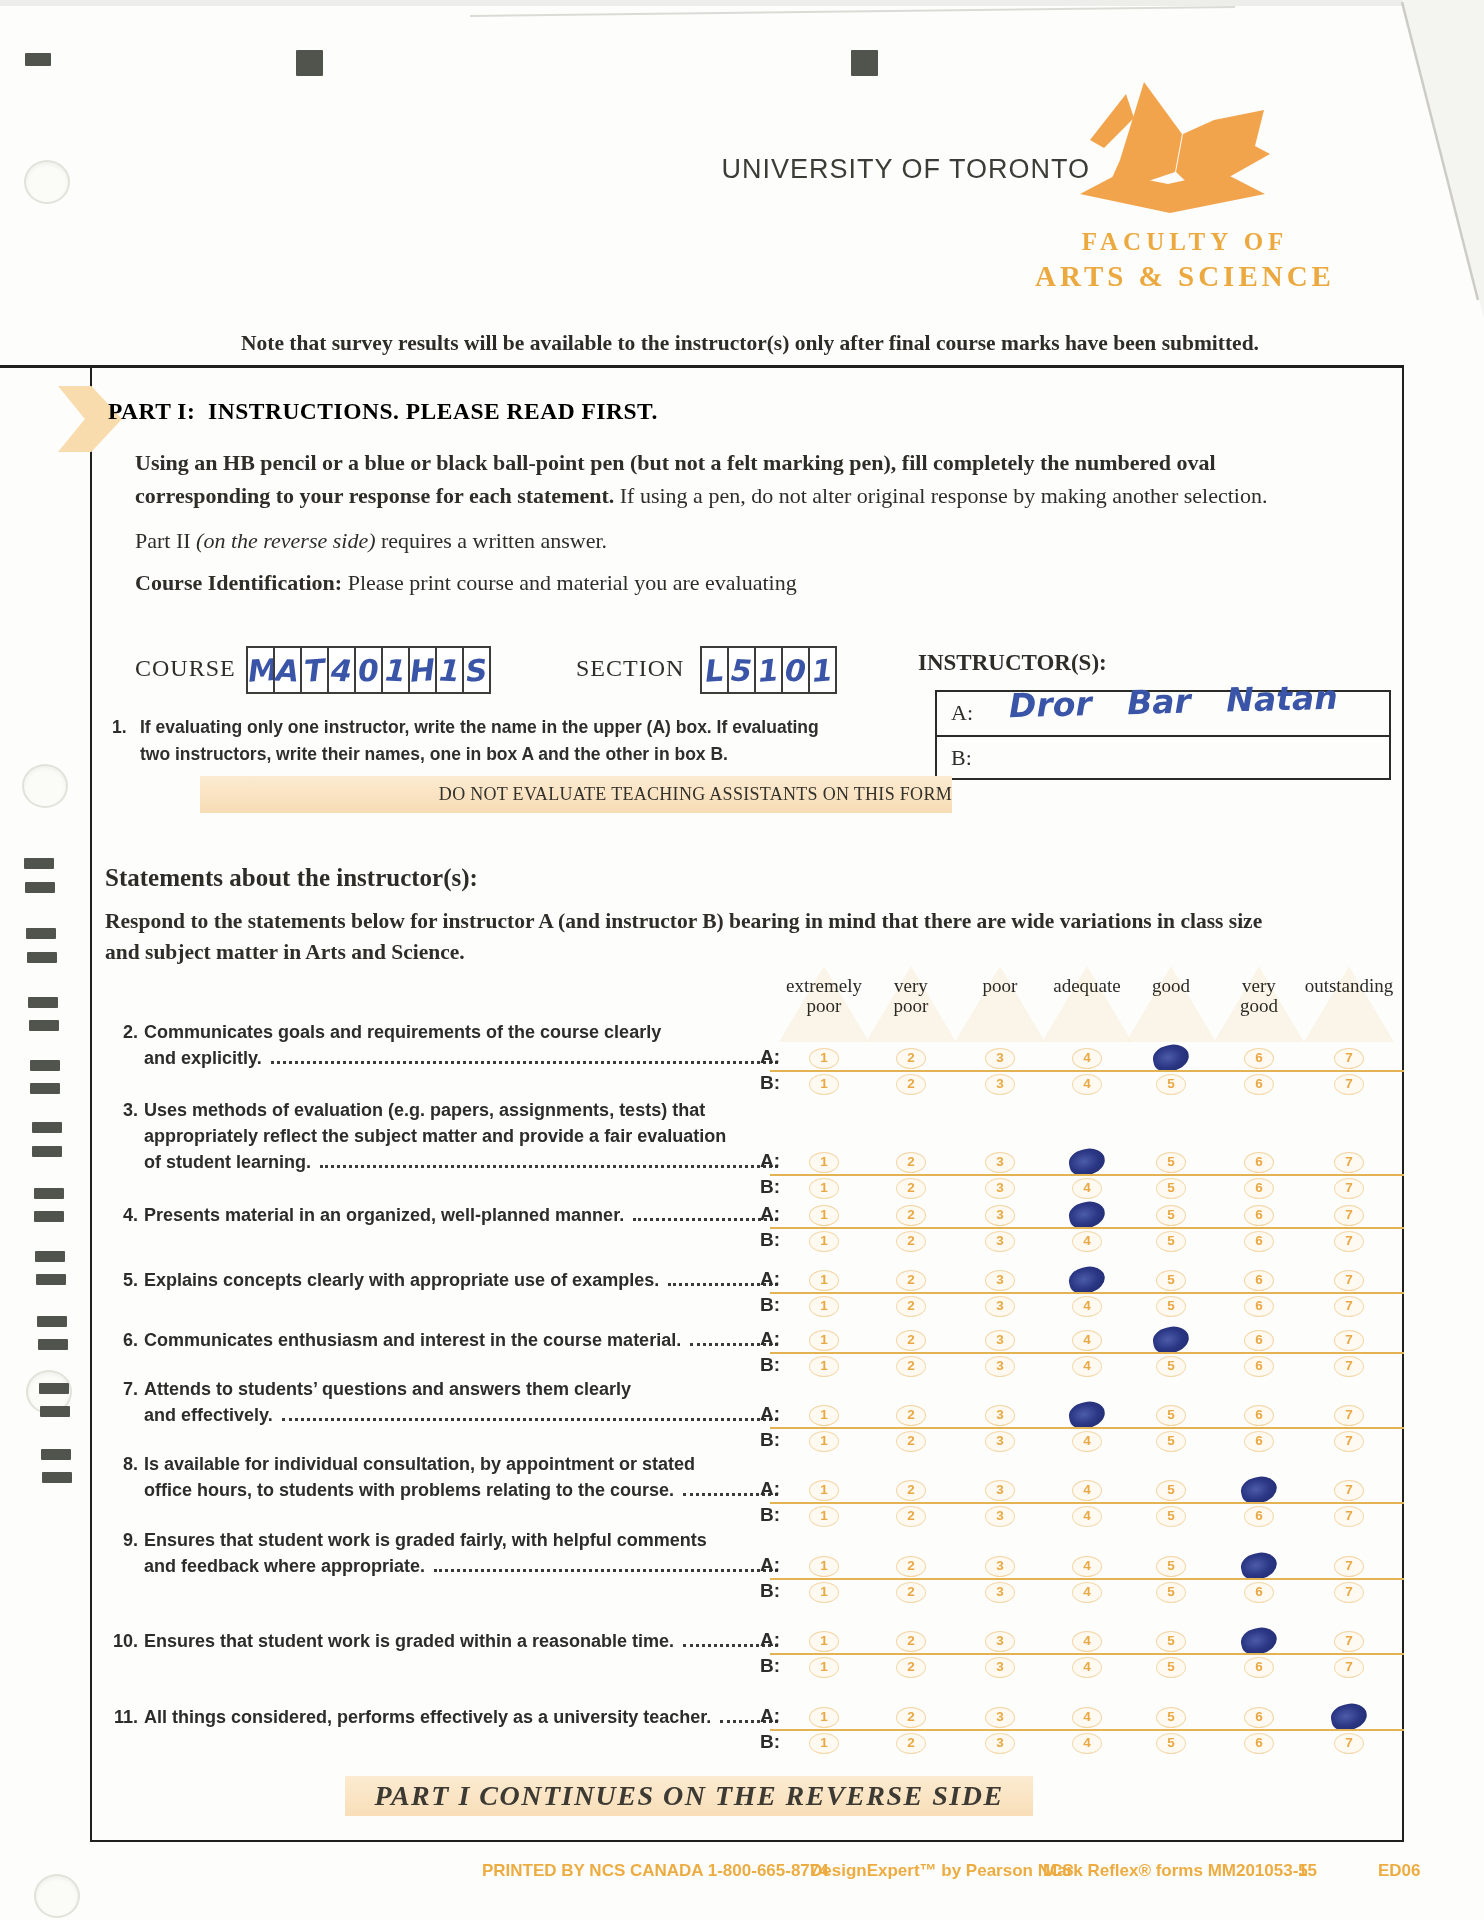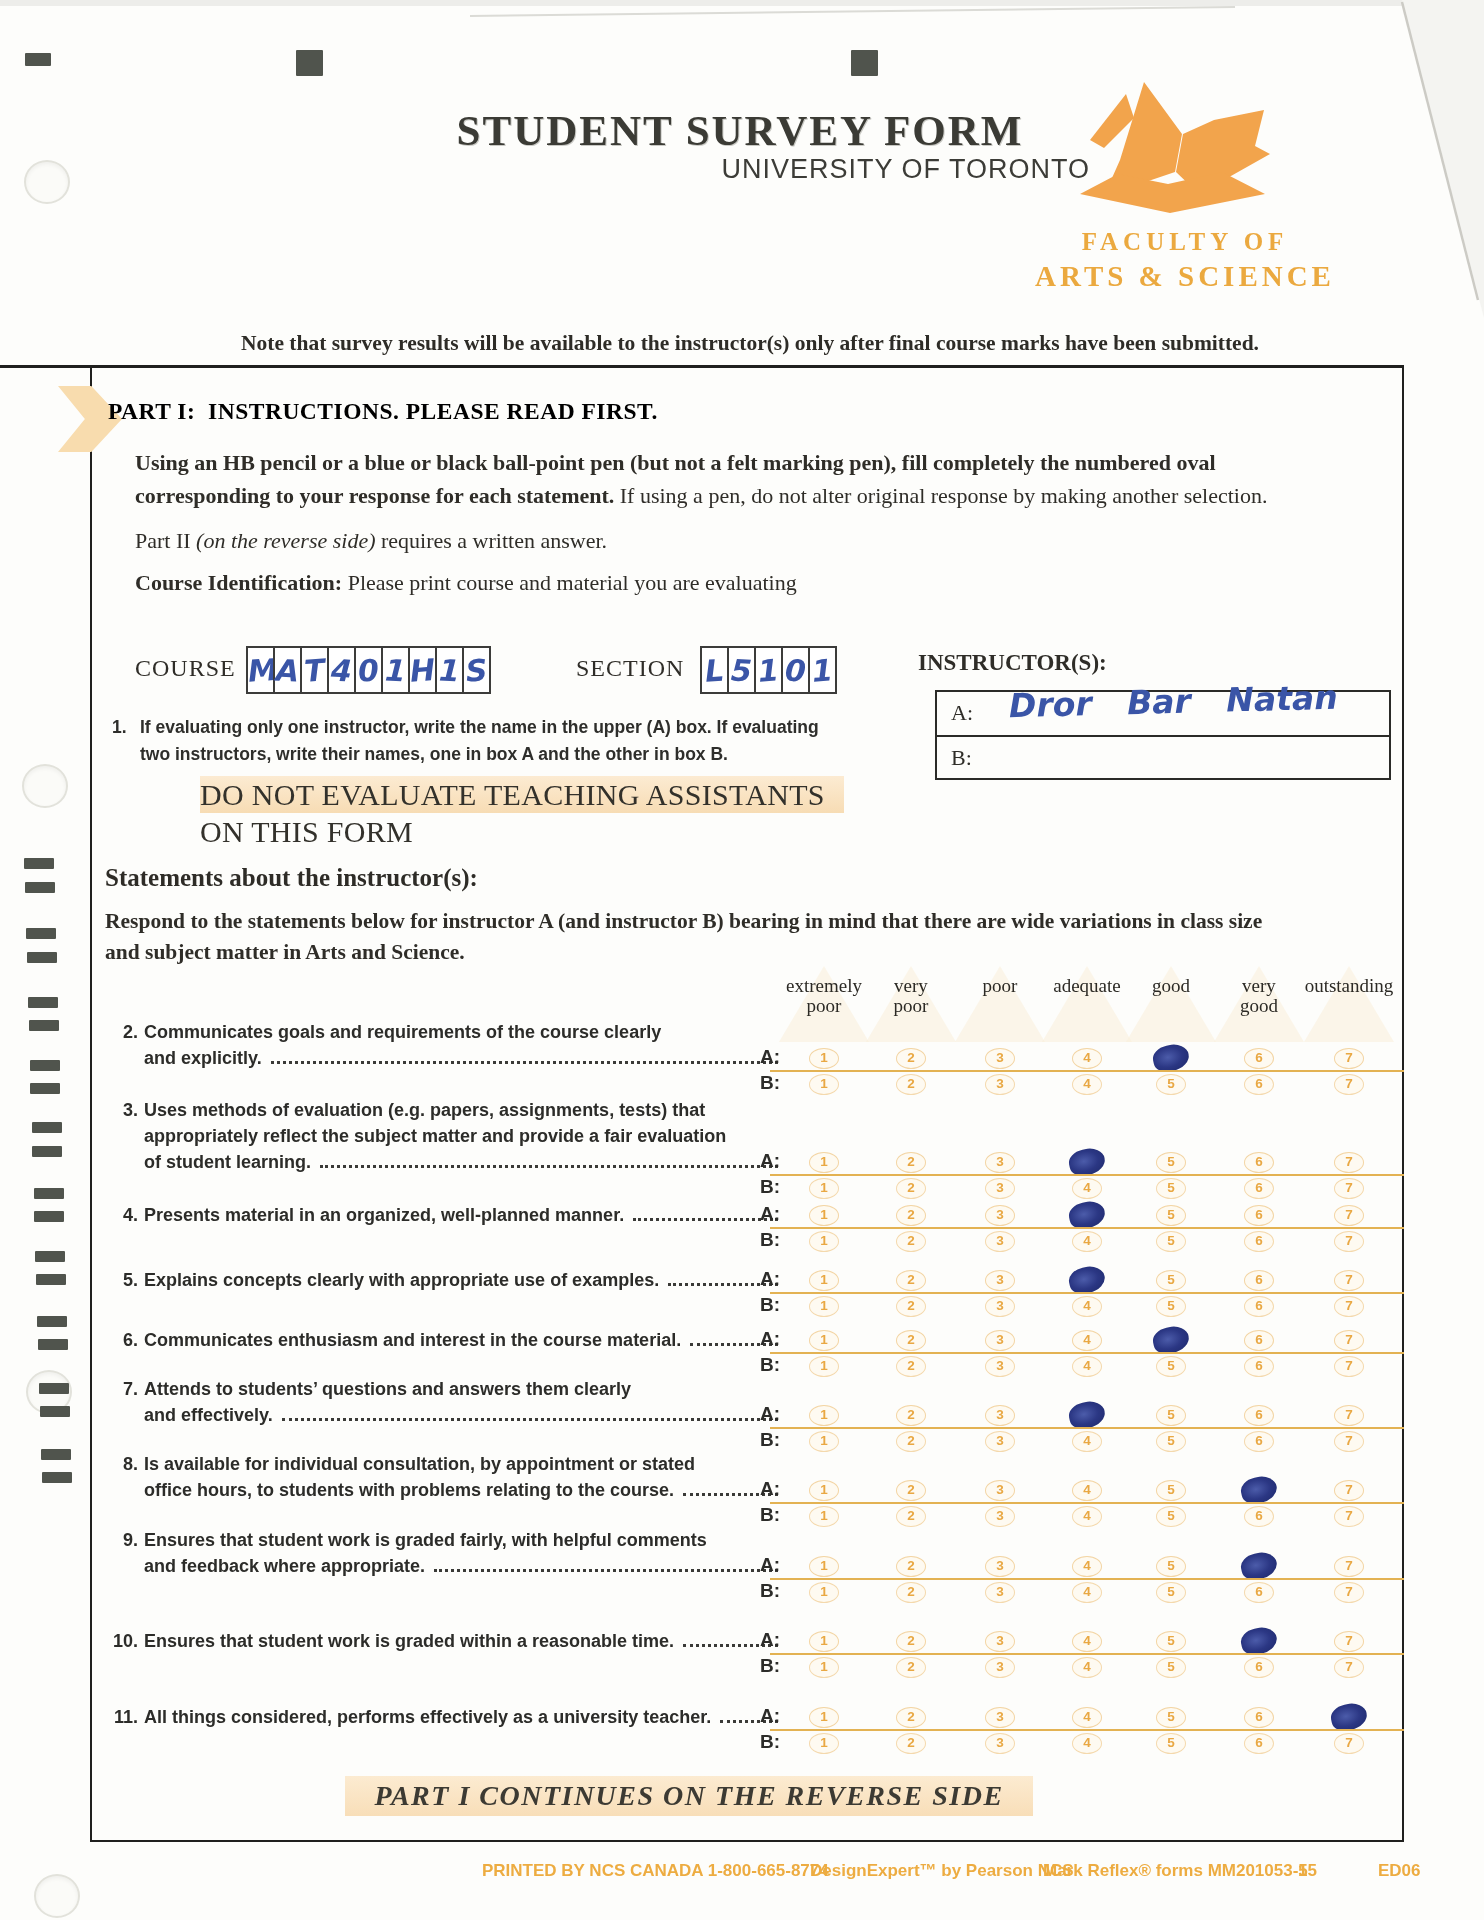--- a/index.html
+++ b/index.html
@@ -52,23 +52,23 @@
   .charbox .hand{font-size:30px;line-height:46px;display:block;}
   .charbox:nth-child(odd) .hand{transform:rotate(-4deg);}
   .charbox:nth-child(even) .hand{transform:rotate(3deg);}
 
   
   .item1{position:absolute;left:112px;top:714px;width:770px;
          font-family:"Liberation Sans",sans-serif;font-weight:bold;font-size:17.5px;
          line-height:27px;color:#2e2e2b;}
   .item1 .l2{padding-left:28px;}
   .item1-num{display:inline-block;width:20px;margin-right:8px;}
-  .ta-band{position:absolute;left:200px;top:776px;width:644px;height:37px;
-           background:linear-gradient(#FCEBD2,#F7DCB4);text-align:left;line-height:37px;
-           font-size:30px;color:#33312b;letter-spacing:.3px;}
+  .ta-band{position:absolute;left:200px;top:776px;width:752px;height:37px;
+           background:linear-gradient(#FCEBD2,#F7DCB4);text-align:right;line-height:37px;
+           font-size:18px;color:#33312b;letter-spacing:.3px;}
 
   
   .instr-heading{position:absolute;left:918px;top:650px;width:458px;
            font-weight:bold;font-size:23px;color:#2f2d28;}
   .instr-box{position:absolute;left:935px;top:690px;width:456px;height:90px;border:2.5px solid #2b2b28;}
   .instr-row{position:relative;height:45px;}
   .instr-row.a{border-bottom:2px solid #2b2b28;}
   .instr-label{position:absolute;left:14px;top:8px;font-size:22px;color:#2f2d28;}
   .instr-value{position:absolute;left:72px;top:-10px;font-size:33px;word-spacing:24px;
            transform:rotate(-1.5deg);white-space:nowrap;}
@@ -168,21 +168,20 @@
       <div class="tmark" data-interactable="false" style="left: 35px; top: 1251px; width: 30px; height: 11px;"></div>
       <div class="tmark" data-interactable="false" style="left: 36px; top: 1274px; width: 30px; height: 11px;"></div>
       <div class="tmark" data-interactable="false" style="left: 37px; top: 1316px; width: 30px; height: 11px;"></div>
       <div class="tmark" data-interactable="false" style="left: 38px; top: 1339px; width: 30px; height: 11px;"></div>
       <div class="tmark" data-interactable="false" style="left: 39px; top: 1383px; width: 30px; height: 11px;"></div>
       <div class="tmark" data-interactable="false" style="left: 40px; top: 1406px; width: 30px; height: 11px;"></div>
       <div class="tmark" data-interactable="false" style="left: 41px; top: 1449px; width: 30px; height: 11px;"></div>
       <div class="tmark" data-interactable="false" style="left: 42px; top: 1472px; width: 30px; height: 11px;"></div>
     </div>
 
-  <div class="title" data-interactable="false">STUDENT SURVEY FORM</div>
   <div class="subtitle" data-interactable="false">UNIVERSITY OF TORONTO</div>
 
   <svg class="logo-book" width="215" height="140" viewBox="0 0 215 140" data-interactable="false">
     <polygon points="28,64 64,18 72,42 42,72" fill="#F2A44C"></polygon>
     <polygon points="82,6 120,58 113,96 42,120 58,84" fill="#F2A44C"></polygon>
     <polygon points="121,58 152,44 202,34 193,70 208,78 137,118 114,96" fill="#F2A44C"></polygon>
     <polygon points="18,118 56,98 106,108 160,96 203,118 108,137" fill="#F2A44C"></polygon>
   </svg>
   <div class="logo-line1" data-interactable="false">FACULTY OF</div>
   <div class="logo-line2" data-interactable="false">ARTS &amp; SCIENCE</div>

